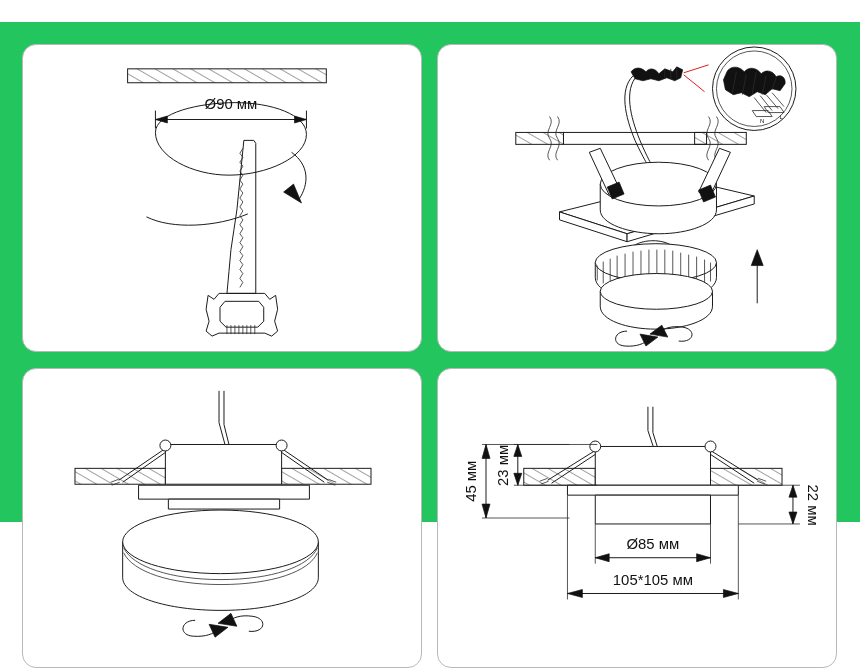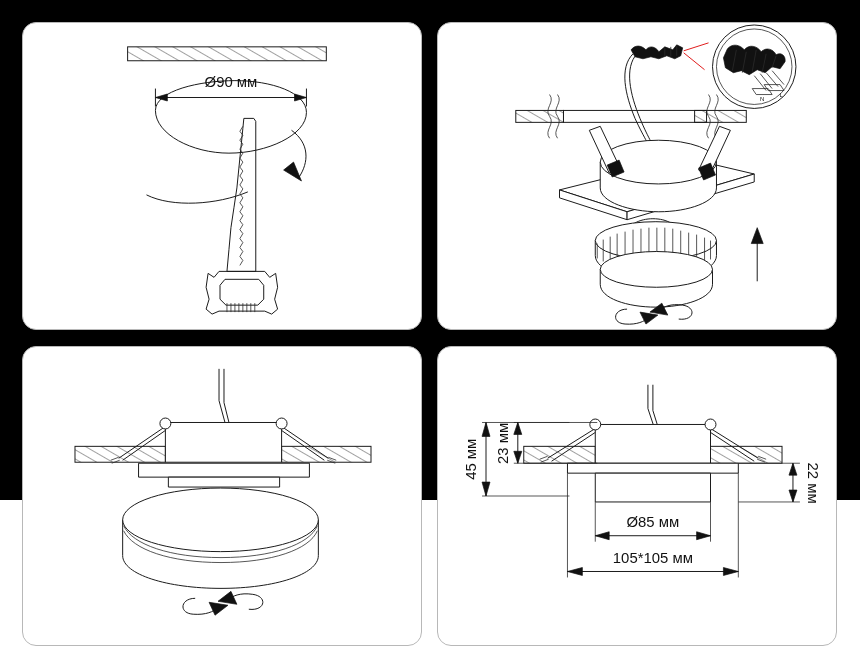--- a/index.html
+++ b/index.html
@@ -10,21 +10,22 @@
   body {
     width: 860px;
     height: 668px;
     font-family: "Liberation Sans", sans-serif;
     overflow: hidden;
   }
   #sheet {
     position: relative;
     width: 860px;
     height: 500px;
-    background: #000000;
+    background: #22c55e;
+    margin-top: 22px;
   }
   .panel {
     position: absolute;
     border: 1px solid #b8b8b8;
     border-radius: 14px;
     background: #ffffff;
     box-sizing: border-box;
   }
   #panel-1 { left: 22px;  top: 22px;  width: 400px; height: 308px; }
   #panel-2 { left: 437px; top: 22px;  width: 400px; height: 308px; }

